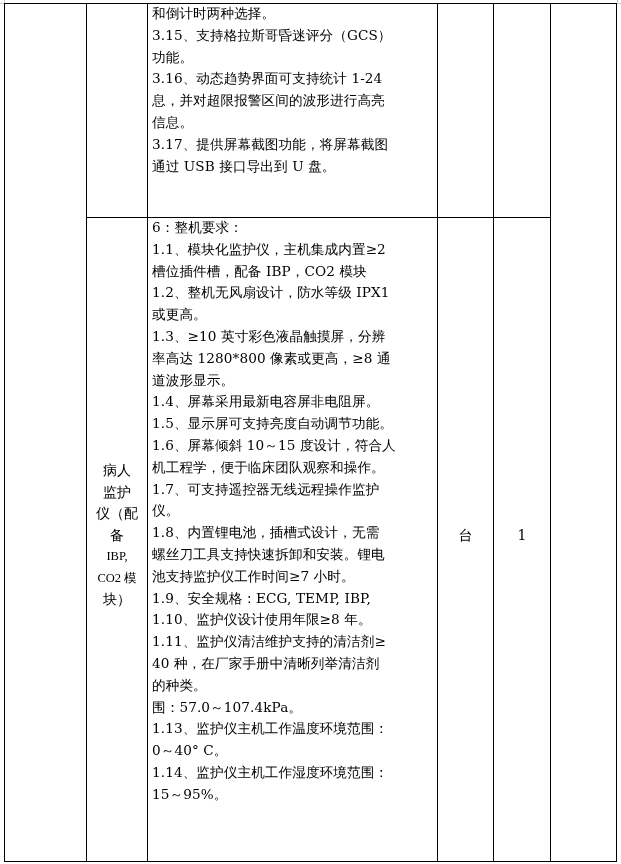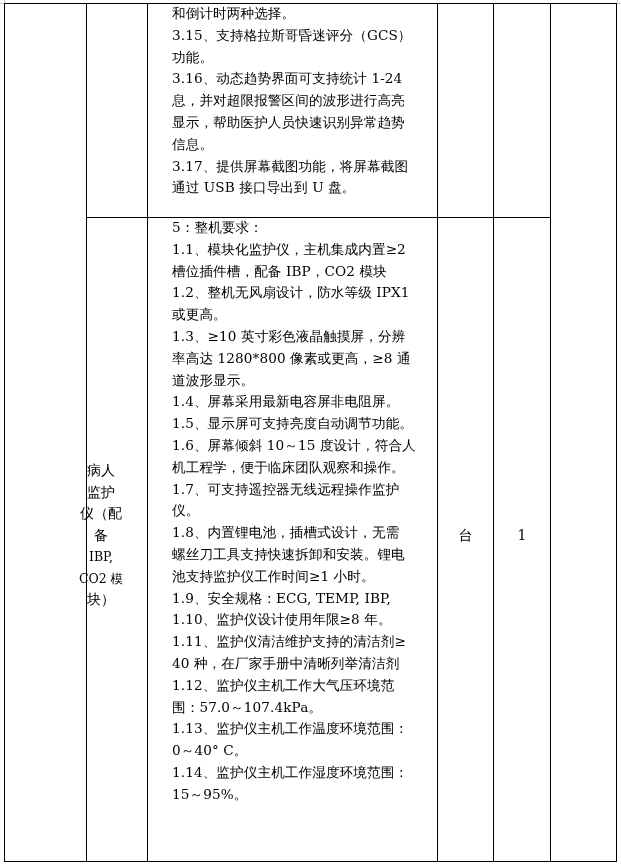--- a/index.html
+++ b/index.html
@@ -3,25 +3,25 @@
 <meta charset="utf-8">
 <style>
   html, body { margin: 0; padding: 0; background: #ffffff; }
   body { width: 621px; height: 864px; position: relative; overflow: hidden;
          font-family: "DejaVu Serif", "Liberation Serif", serif; color: #000; }
   .page { position: absolute; left: 0; top: 0; width: 621px; height: 864px; }
   .vline { position: absolute; width: 1px; background: #000; }
   .hline { position: absolute; height: 1px; background: #000; }
   .corner { position: absolute; border-color: #c8c8c8; border-style: solid; }
   .cell-text { position: absolute; font-size: 13.6px; line-height: 21.8px; white-space: nowrap; letter-spacing: 0.1px; }
-  .cell-text .ln { display: block; height: 21.8px; margin-left: 20px; }
-  .name-cell { position: absolute; left: 71px; width: 60px; top: 460px;
+  .cell-text .ln { display: block; height: 21.8px; }
+  .name-cell { position: absolute; left: 87px; width: 60px; top: 460px;
                font-size: 14px; line-height: 21.5px; text-align: center; }
   .name-cell .ln { display: block; }
-  .name-cell .latin { font-size: 12.5px; }
+  .name-cell .latin { font-size: 12.5px; font-family: Liberation Serif, serif; }
   .center-cell { position: absolute; top: 527px; font-size: 14px; text-align: center; }
 </style>
 </head>
 <body>
 
 <div class="page">
 
   <div class="corner" style="left:0;top:0;width:4px;height:3px;border-width:0 1px 1px 0;"></div>
   <div class="corner" style="left:617px;top:0;width:4px;height:3px;border-width:0 0 1px 1px;"></div>
 
@@ -37,59 +37,58 @@
     <div class="vline" style="left:493px;top:3px;height:859px;"></div>
     <div class="vline" style="left:550px;top:3px;height:859px;"></div>
     <div class="vline" style="left:616px;top:3px;height:859px;"></div>
 
     <div class="cell-text" style="left:152px;top:3px;">
       <span class="ln">和倒计时两种选择。</span>
       <span class="ln">3.15、支持格拉斯哥昏迷评分（GCS）</span>
       <span class="ln">功能。</span>
       <span class="ln">3.16、动态趋势界面可支持统计 1-24</span>
       <span class="ln">息，并对超限报警区间的波形进行高亮</span>
-      <span class="ln">显示，帮助医护人员快速识别异常趋势</span>
       <span class="ln">信息。</span>
       <span class="ln">3.17、提供屏幕截图功能，将屏幕截图</span>
       <span class="ln">通过 USB 接口导出到 U 盘。</span>
     </div>
 
     <div class="name-cell">
       <span class="ln">病人</span>
       <span class="ln">监护</span>
       <span class="ln">仪（配</span>
       <span class="ln">备</span>
       <span class="ln latin">IBP,</span>
       <span class="ln latin">CO2 模</span>
       <span class="ln">块）</span>
     </div>
 
     <div class="cell-text" style="left:152px;top:217px;">
-      <span class="ln">5：整机要求：</span>
+      <span class="ln">6：整机要求：</span>
       <span class="ln">1.1、模块化监护仪，主机集成内置≥2</span>
       <span class="ln">槽位插件槽，配备 IBP，CO2 模块</span>
       <span class="ln">1.2、整机无风扇设计，防水等级 IPX1</span>
       <span class="ln">或更高。</span>
       <span class="ln">1.3、≥10 英寸彩色液晶触摸屏，分辨</span>
       <span class="ln">率高达 1280*800 像素或更高，≥8 通</span>
       <span class="ln">道波形显示。</span>
       <span class="ln">1.4、屏幕采用最新电容屏非电阻屏。</span>
       <span class="ln">1.5、显示屏可支持亮度自动调节功能。</span>
       <span class="ln">1.6、屏幕倾斜 10～15 度设计，符合人</span>
       <span class="ln">机工程学，便于临床团队观察和操作。</span>
       <span class="ln">1.7、可支持遥控器无线远程操作监护</span>
       <span class="ln">仪。</span>
       <span class="ln">1.8、内置锂电池，插槽式设计，无需</span>
       <span class="ln">螺丝刀工具支持快速拆卸和安装。锂电</span>
-      <span class="ln">池支持监护仪工作时间≥1 小时。</span>
+      <span class="ln">池支持监护仪工作时间≥7 小时。</span>
       <span class="ln">1.9、安全规格：ECG, TEMP, IBP,</span>
       <span class="ln">1.10、监护仪设计使用年限≥8 年。</span>
       <span class="ln">1.11、监护仪清洁维护支持的清洁剂≥</span>
       <span class="ln">40 种，在厂家手册中清晰列举清洁剂</span>
-      <span class="ln">1.12、监护仪主机工作大气压环境范</span>
+      <span class="ln">的种类。</span>
       <span class="ln">围：57.0～107.4kPa。</span>
       <span class="ln">1.13、监护仪主机工作温度环境范围：</span>
       <span class="ln">0～40° C。</span>
       <span class="ln">1.14、监护仪主机工作湿度环境范围：</span>
       <span class="ln">15～95%。</span>
     </div>
 
     <div class="center-cell" style="left:438px;width:55px;">台</div>
     <div class="center-cell" style="left:494px;width:56px;">1</div>
     <div class="center-cell" style="left:551px;width:65px;"></div>

